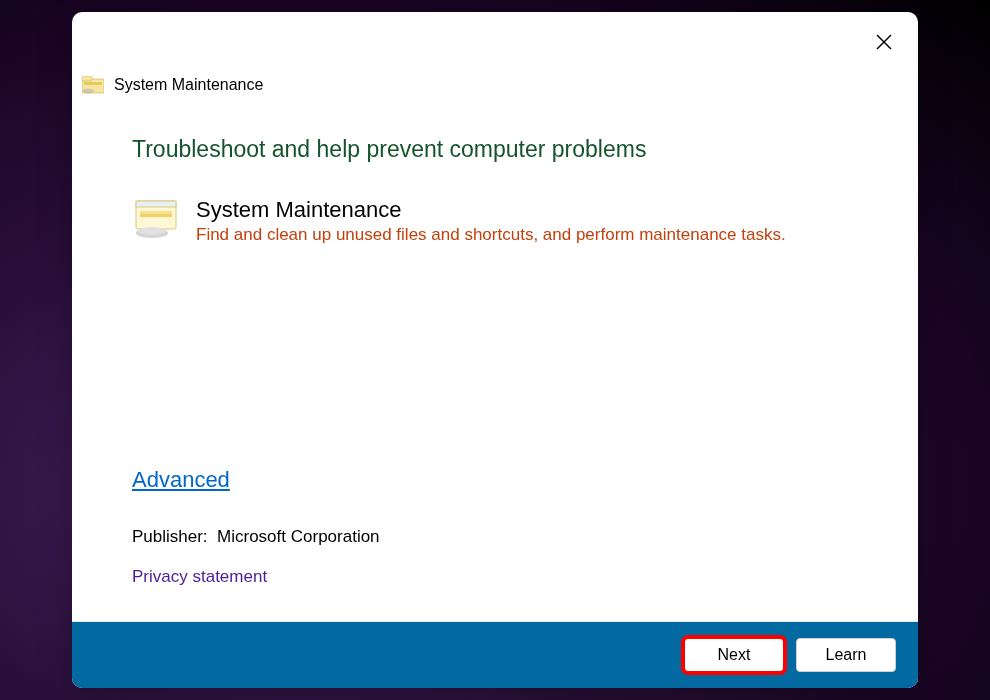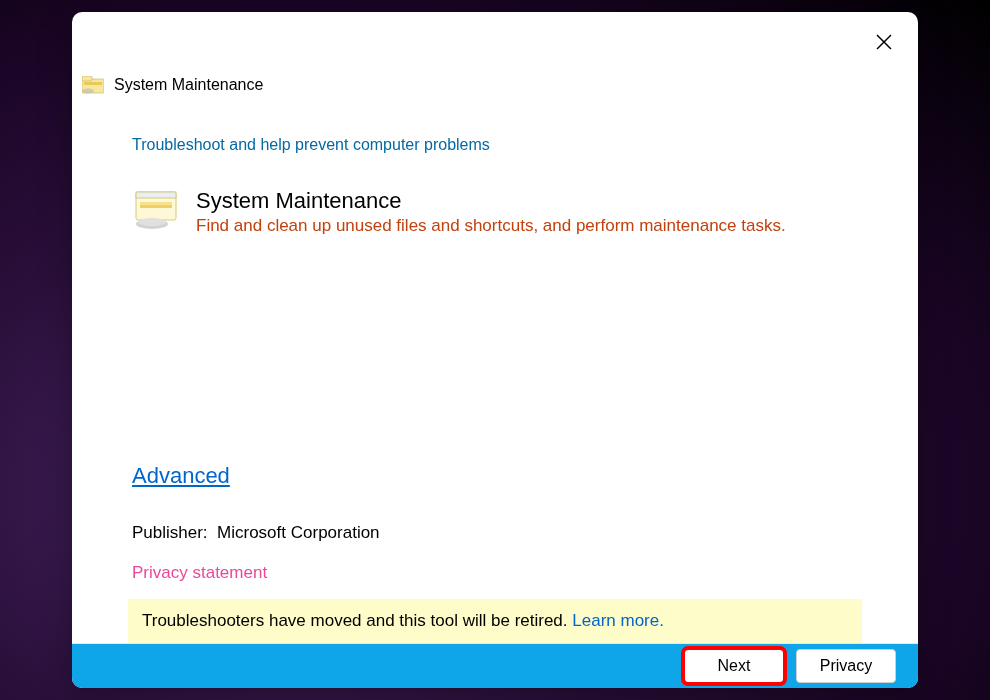--- a/index.html
+++ b/index.html
@@ -57,22 +57,22 @@
       font-size: 16px;
       color: #000;
     }
     .content {
       flex: 1;
       padding: 42px 60px 0 60px;
       display: flex;
       flex-direction: column;
     }
     .main-heading {
-      font-size: 16px;
-      color: #0369a1;
+      font-size: 23px;
+      color: #14532d;
       font-weight: 400;
       margin-bottom: 34px;
     }
     .item-row {
       display: flex;
       gap: 16px;
       margin-bottom: 8px;
     }
     .big-icon {
       width: 48px;
@@ -104,43 +104,43 @@
       margin-bottom: 34px;
       align-self: flex-start;
     }
     .publisher-row {
       font-size: 17px;
       color: #000;
       margin-bottom: 20px;
     }
     .privacy-link {
       font-size: 17px;
-      color: #ec4899;
-      cursor: pointer;
-      margin-bottom: 16px;
+      color: #4c1d95;
+      cursor: pointer;
+      margin-bottom: 34px;
       align-self: flex-start;
     }
     .notice-bar {
       background: #fefcc8;
       padding: 12px 14px;
       font-size: 17px;
       color: #000;
       margin-bottom: 0;
       margin-left: -4px;
       margin-right: -4px;
     }
     .notice-bar .learn-more {
       color: #0066cc;
       cursor: pointer;
     }
     .button-bar {
-      background: #0ea5e9;
+      background: #0369a1;
       border-top: 1px solid #e8e8e8;
       border-radius: 0 0 10px 10px;
-      padding: 5px 22px;
+      padding: 16px 22px;
       display: flex;
       justify-content: flex-end;
       gap: 12px;
     }
     .btn {
       min-width: 100px;
       height: 34px;
       background: #ffffff;
       border: 1px solid #cfcfcf;
       border-radius: 4px;
@@ -202,23 +202,20 @@
     <div class="spacer"></div>
 
     <a class="advanced-link">Advanced</a>
 
     <div class="publisher-row">
       <span>Publisher:</span>&nbsp;&nbsp;<span>Microsoft Corporation</span>
     </div>
 
     <a class="privacy-link">Privacy statement</a>
 
-    <div class="notice-bar">
-      <span>Troubleshooters have moved and this tool will be retired. </span><span class="learn-more">Learn more.</span>
-    </div>
   </div>
 
   <div class="button-bar">
     <button class="btn btn-highlight">Next</button>
-    <button class="btn">Privacy</button>
+    <button class="btn">Learn</button>
   </div>
 
 </div>
 
 </body></html>

